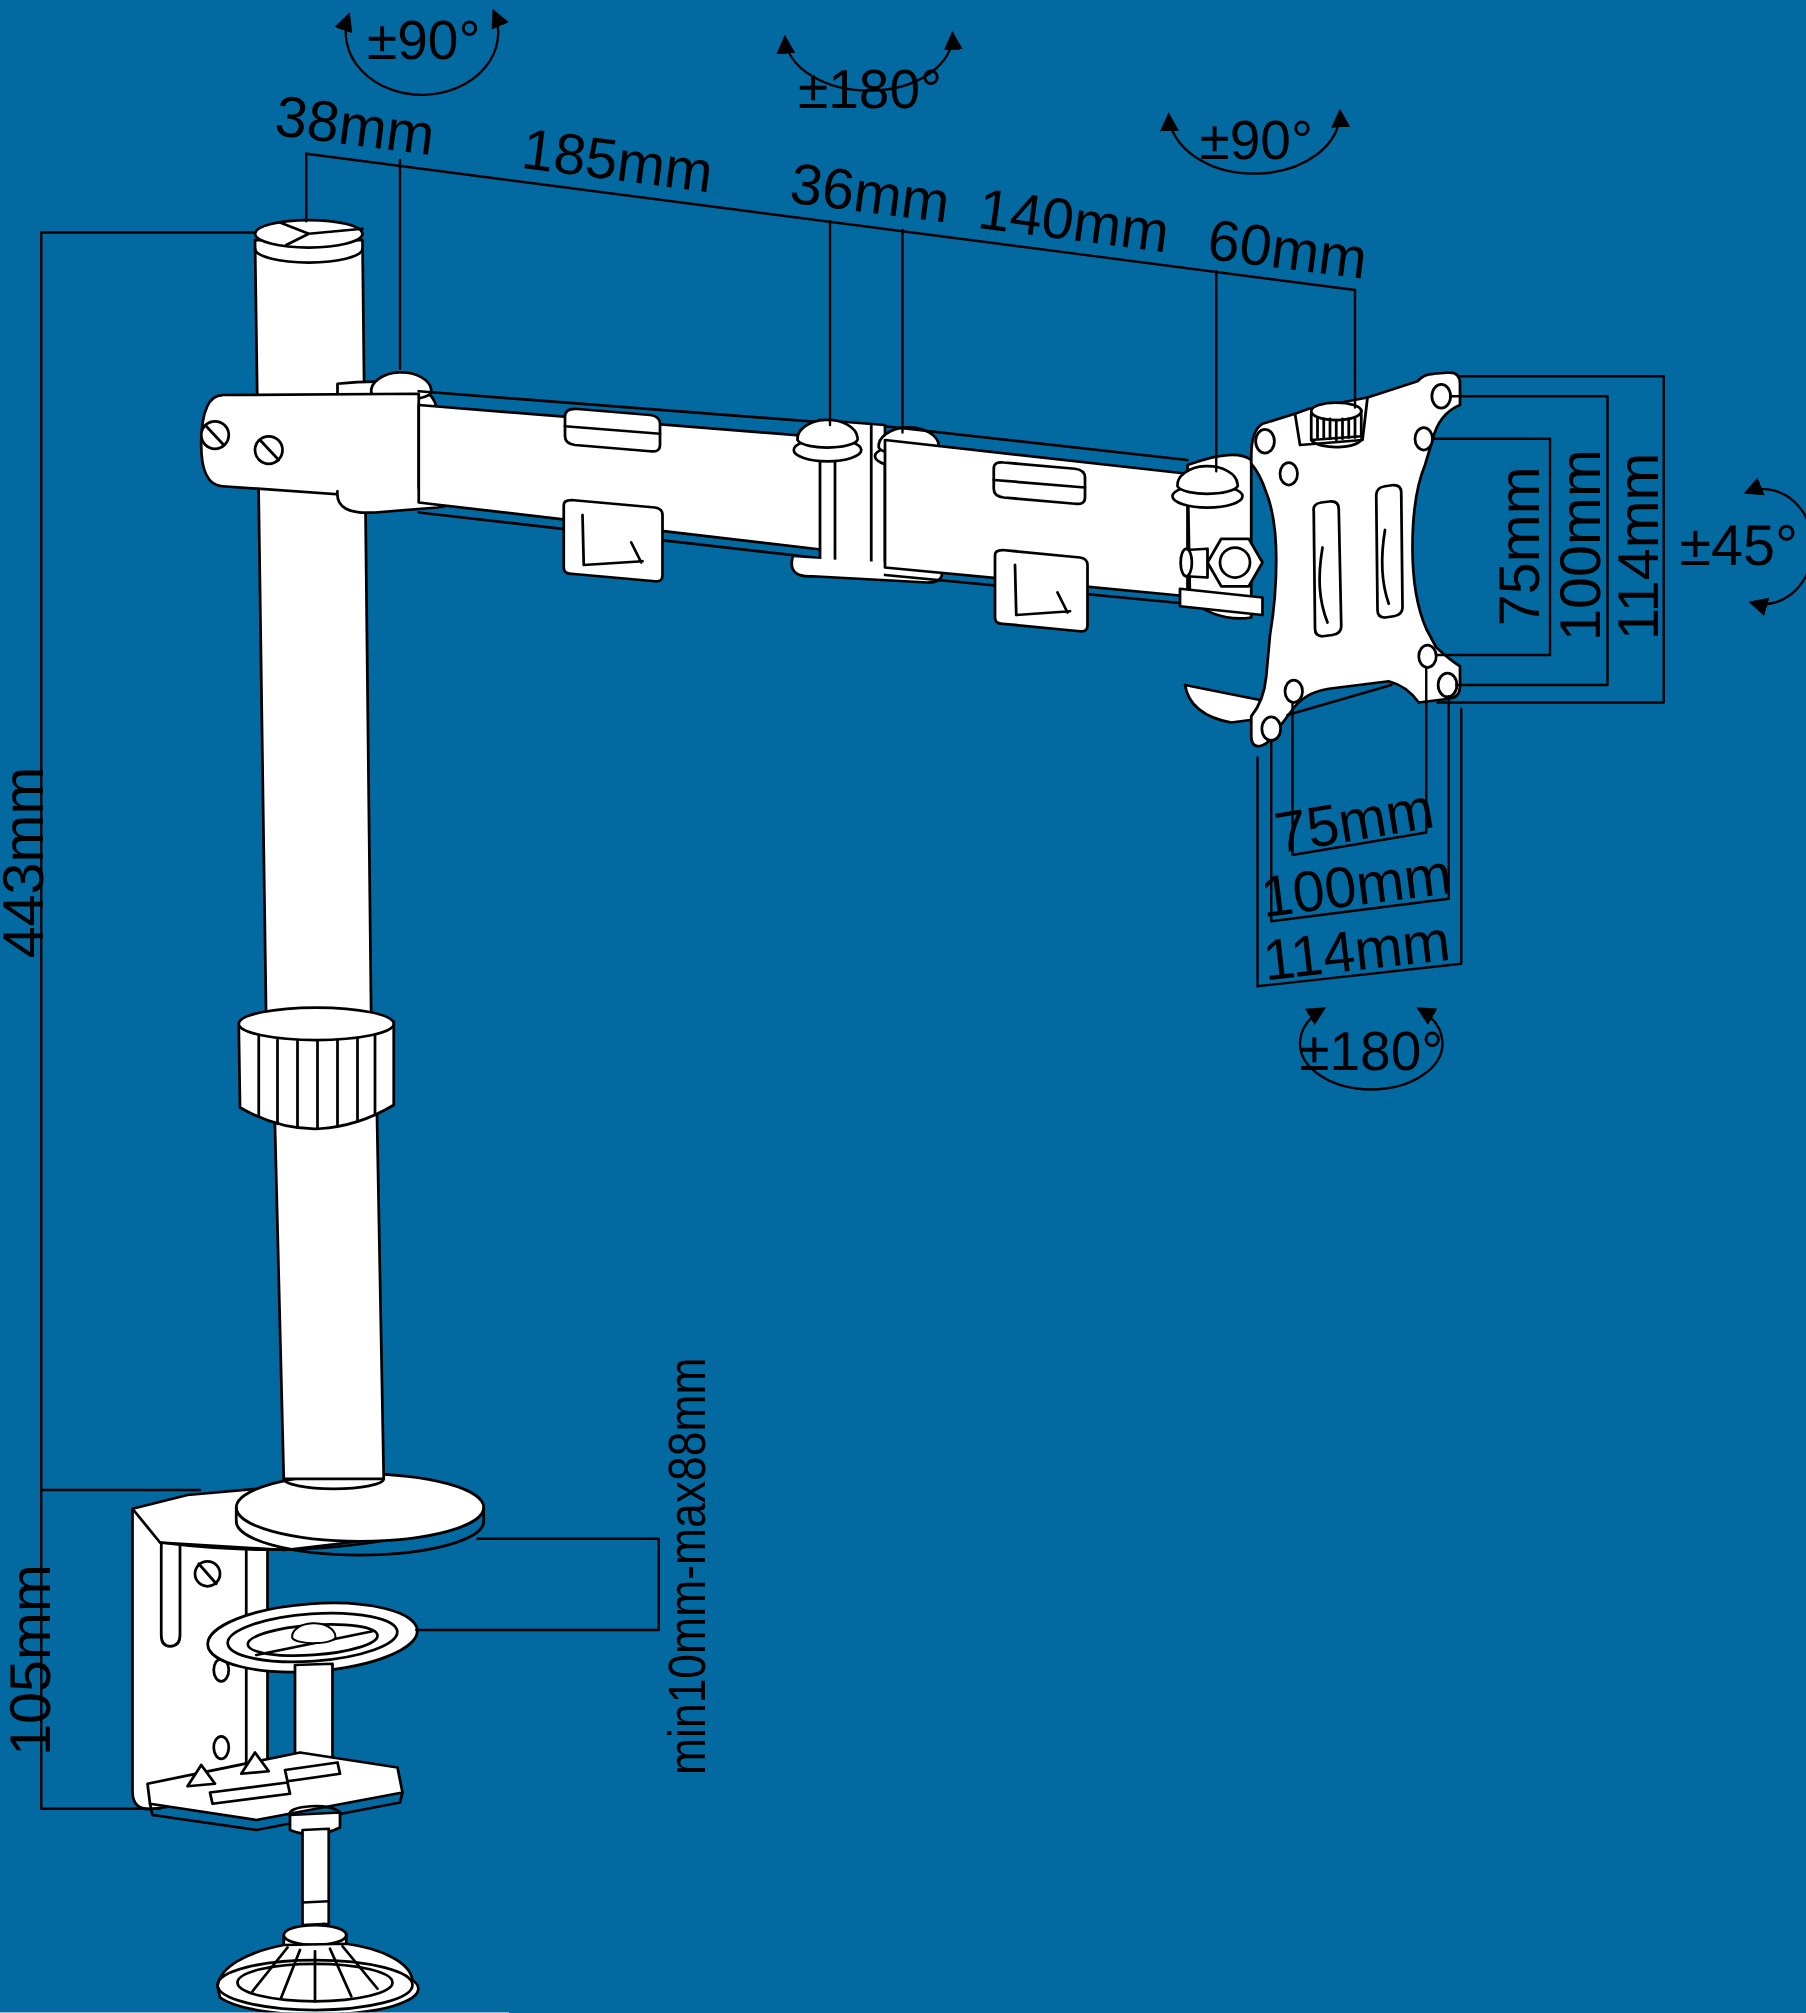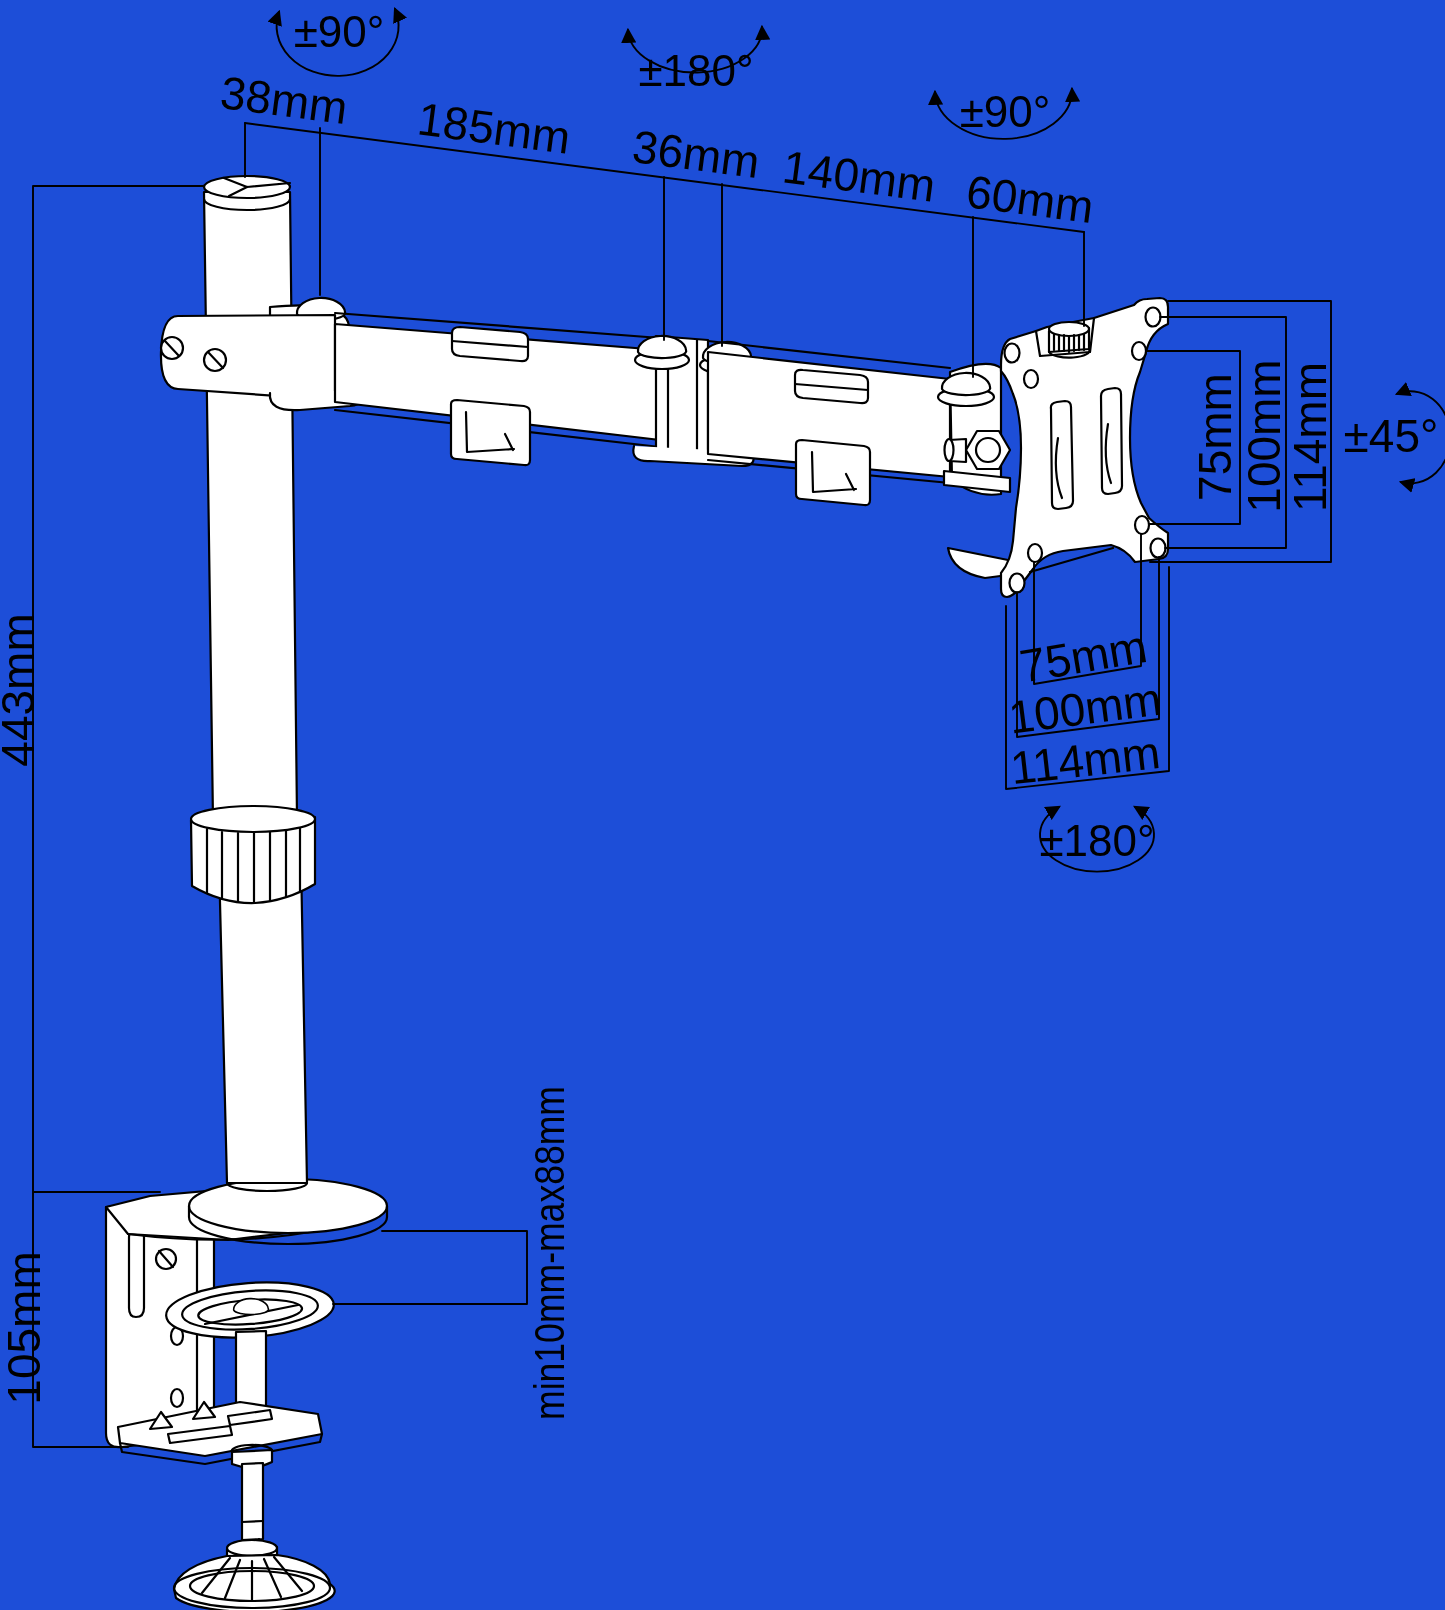--- a/index.html
+++ b/index.html
@@ -1,16 +1,16 @@
 <!DOCTYPE html>
 <html><head>
 <meta charset="utf-8">
 <style>
   html,body{margin:0;padding:0;background:#ffffff;}
-  .stage{width:1445px;height:1610px;position:relative;background:#1d4ed8;}
+  .stage{width:1445px;height:1610px;position:relative;background:#0369a1;}
   svg{display:block;}
   svg .s{stroke:#000;stroke-width:2.2;fill:none;stroke-linecap:round;stroke-linejoin:round;}
   svg .w{stroke:#000;stroke-width:2.2;fill:#ffffff;stroke-linecap:round;stroke-linejoin:round;}
   svg .dim{stroke:#000;stroke-width:1.9;fill:none;stroke-linecap:round;stroke-linejoin:round;}
   svg .arrowhead{fill:#000;stroke:none;}
   svg text{stroke:none;fill:#000;font-family:"Liberation Sans", sans-serif;}
   .t44{font-size:44px;}
   .t46{font-size:46px;}
   .t42{font-size:42px;}
   .mid{text-anchor:middle;}

